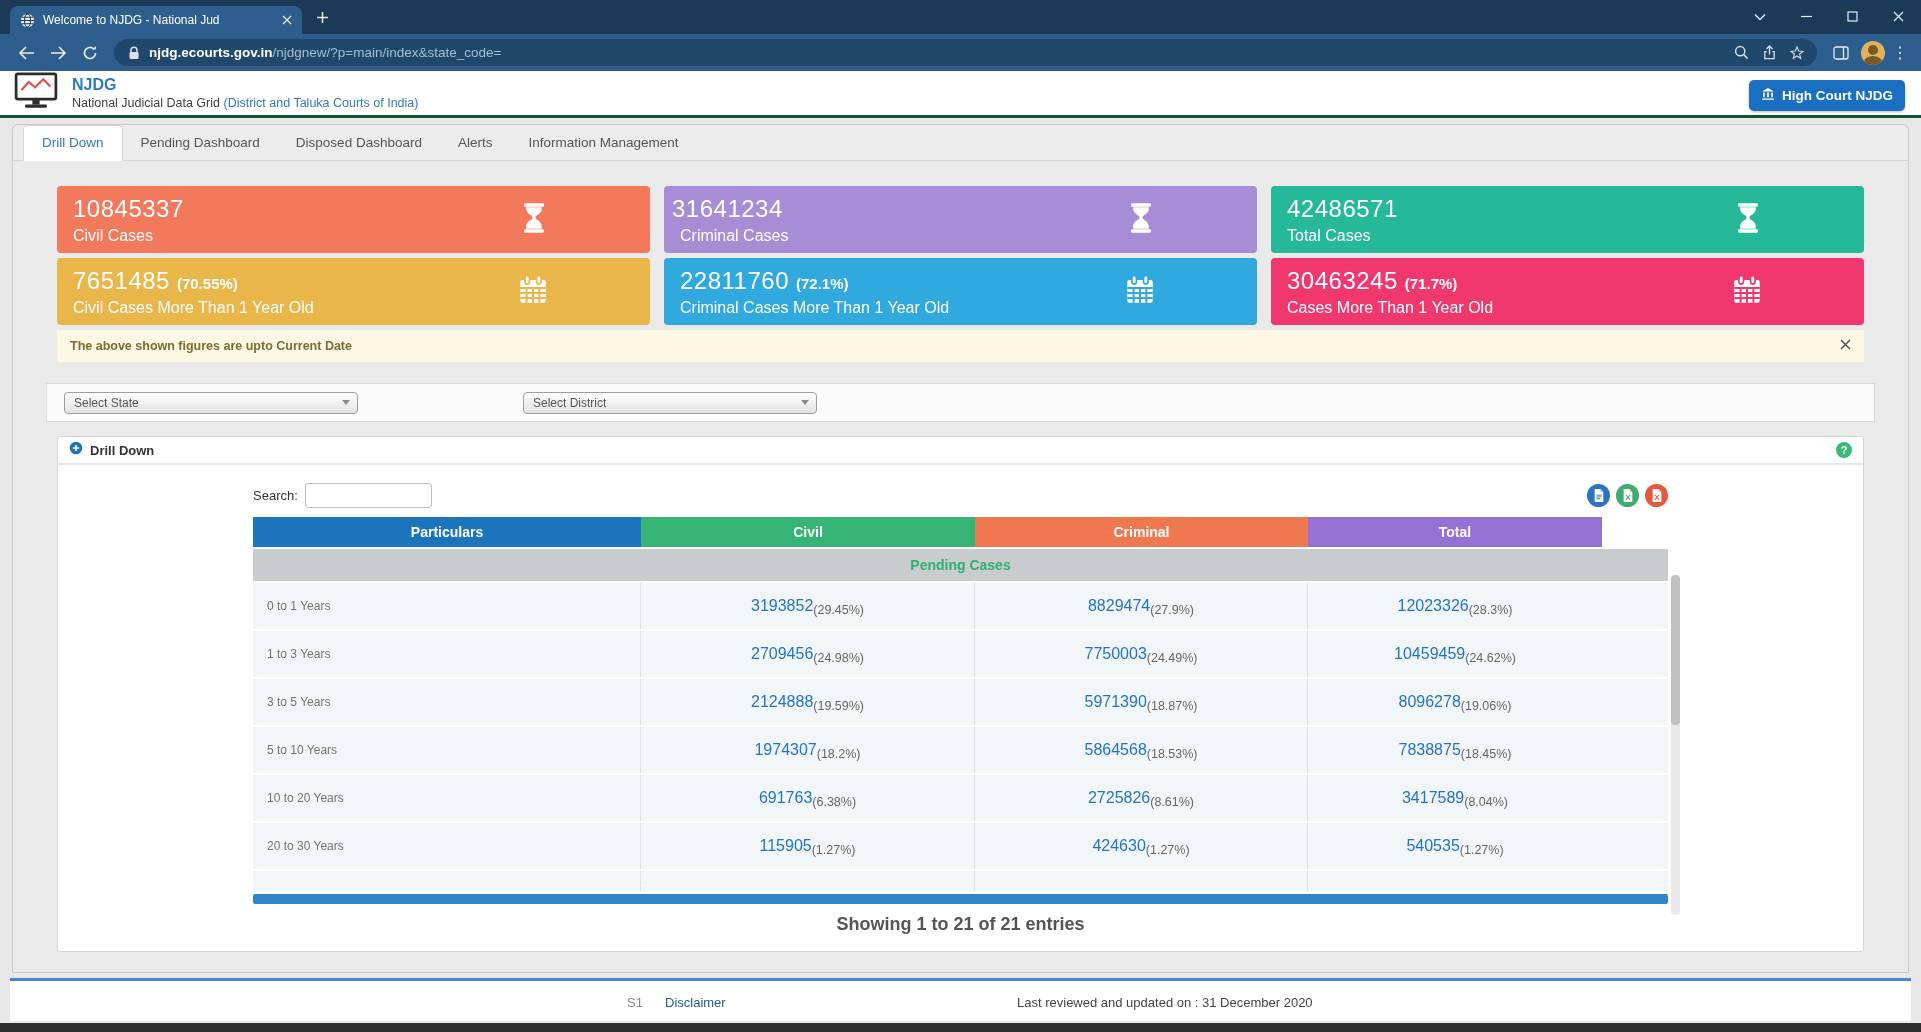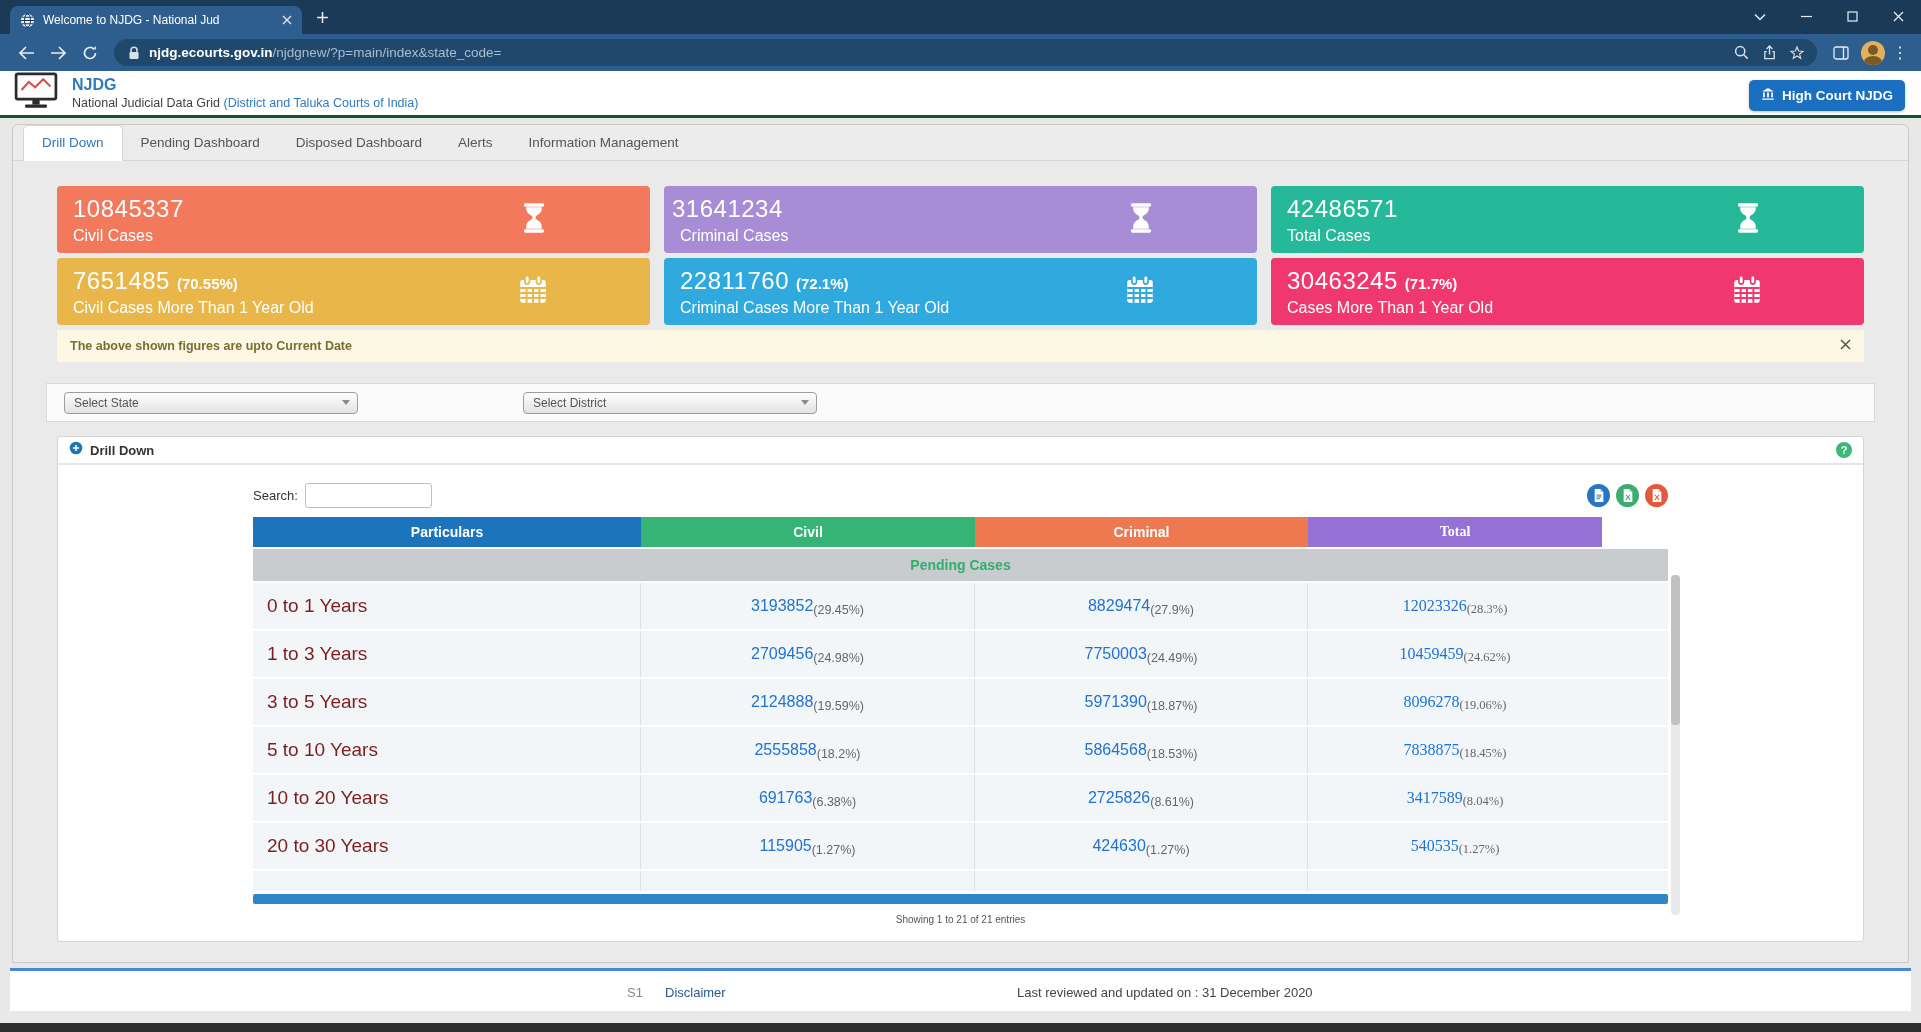--- a/index.html
+++ b/index.html
@@ -79,34 +79,34 @@
   .table-zone { width: 1415px; margin: 18px auto 0; position: relative; }
   .search-row { display: flex; align-items: center; justify-content: space-between; margin-bottom: 9px; }
   .search-left { display: flex; align-items: center; gap: 7px; font-size: 13px; color: #333; }
   .search-input { width: 127px; height: 25px; border: 1px solid #BFBFBF; border-radius: 3px; font-size: 13px; padding: 0 6px; }
   .exports { display: flex; gap: 6px; }
   .export { width: 23px; height: 23px; border-radius: 50%; display: flex; align-items: center; justify-content: center;
             border: none; cursor: pointer; }
   .export.pdf { background: #2A74C4; } .export.xls { background: #3FAB6E; } .export.csv { background: #E2593E; }
   .thead { display: flex; height: 30px; }
   .th { color: #fff; font-weight: bold; font-size: 14px; display: flex; align-items: center; justify-content: center; cursor: pointer; }
-  .w0 { width: 388px; } .w1 { width: 334px; } .w2 { width: 333px; } .w3 { width: 294px; font-family: Liberation Serif, serif; }
+  .w0 { width: 388px; } .w1 { width: 334px; } .w2 { width: 333px; } .w3 { width: 294px; }
   .t-section { height: 32px; margin-top: 2px; background: #C9CCCE; color: #2FAE70; font-weight: bold; font-size: 14px;
                display: flex; align-items: center; justify-content: center; }
   .t-row { display: flex; height: 46px; margin-top: 2px; background: #F3F6F8; }
   .t-row.partial { height: 20px; }
   .td { display: flex; align-items: center; justify-content: center; border-right: 1px solid #DDE1E4; }
   .td:last-child { border-right: none; }
-  .td.rowlabel { justify-content: flex-start; padding-left: 14px; font-size: 19px; color: #7f1d1d; }
+  .td.rowlabel { justify-content: flex-start; padding-left: 14px; font-size: 12px; color: #737373; }
   .val { font-size: 16px; color: #1E73D2; }
   .vp { font-size: 12.5px; color: #666; margin-top: 7px; }
   .vscroll { position: absolute; right: -12px; top: 92px; width: 9px; height: 340px; background: #E9E9E9; border-radius: 4px; }
   .vscroll i { display: block; width: 9px; height: 150px; background: #C1C1C1; border-radius: 4px; }
   .hbar { height: 10px; background: #2E86C8; margin-top: 3px; border-radius: 2px; cursor: pointer; }
-  .showing { text-align: center; font-size: 10px; color: #555; margin-top: 10px; }
+  .showing { text-align: center; font-size: 18px; color: #555; margin-top: 10px; font-weight: bold; }
   
   .footer { margin: 5px 10px 0; background: #fff; border-top: 3px solid #4A86D8; height: 43px; position: relative; font-size: 13px; }
   .f-s1 { position: absolute; left: 617px; top: 14px; color: #888; }
   .f-disc { position: absolute; left: 655px; top: 14px; color: #26588E; cursor: pointer; text-decoration: none; }
   .f-upd { position: absolute; left: 1007px; top: 14px; color: #444; }
   .bottom-strip { position: absolute; left: 0; right: 0; bottom: 0; height: 9px; background: #2E2E2E; }
 </style>
 </head>
 <body>
 
@@ -441,21 +441,21 @@
               <span class="vp">(18.87%)</span>
             </div>
           <div class="td w3">
               <span class="val">8096278</span>
               <span class="vp">(19.06%)</span>
             </div>
         </div>
         <div class="t-row">
           <div class="td rowlabel w0">5 to 10 Years</div>
           <div class="td w1">
-              <span class="val">2555858</span>
+              <span class="val">1974307</span>
               <span class="vp">(18.2%)</span>
             </div>
           <div class="td w2">
               <span class="val">5864568</span>
               <span class="vp">(18.53%)</span>
             </div>
           <div class="td w3">
               <span class="val">7838875</span>
               <span class="vp">(18.45%)</span>
             </div>

